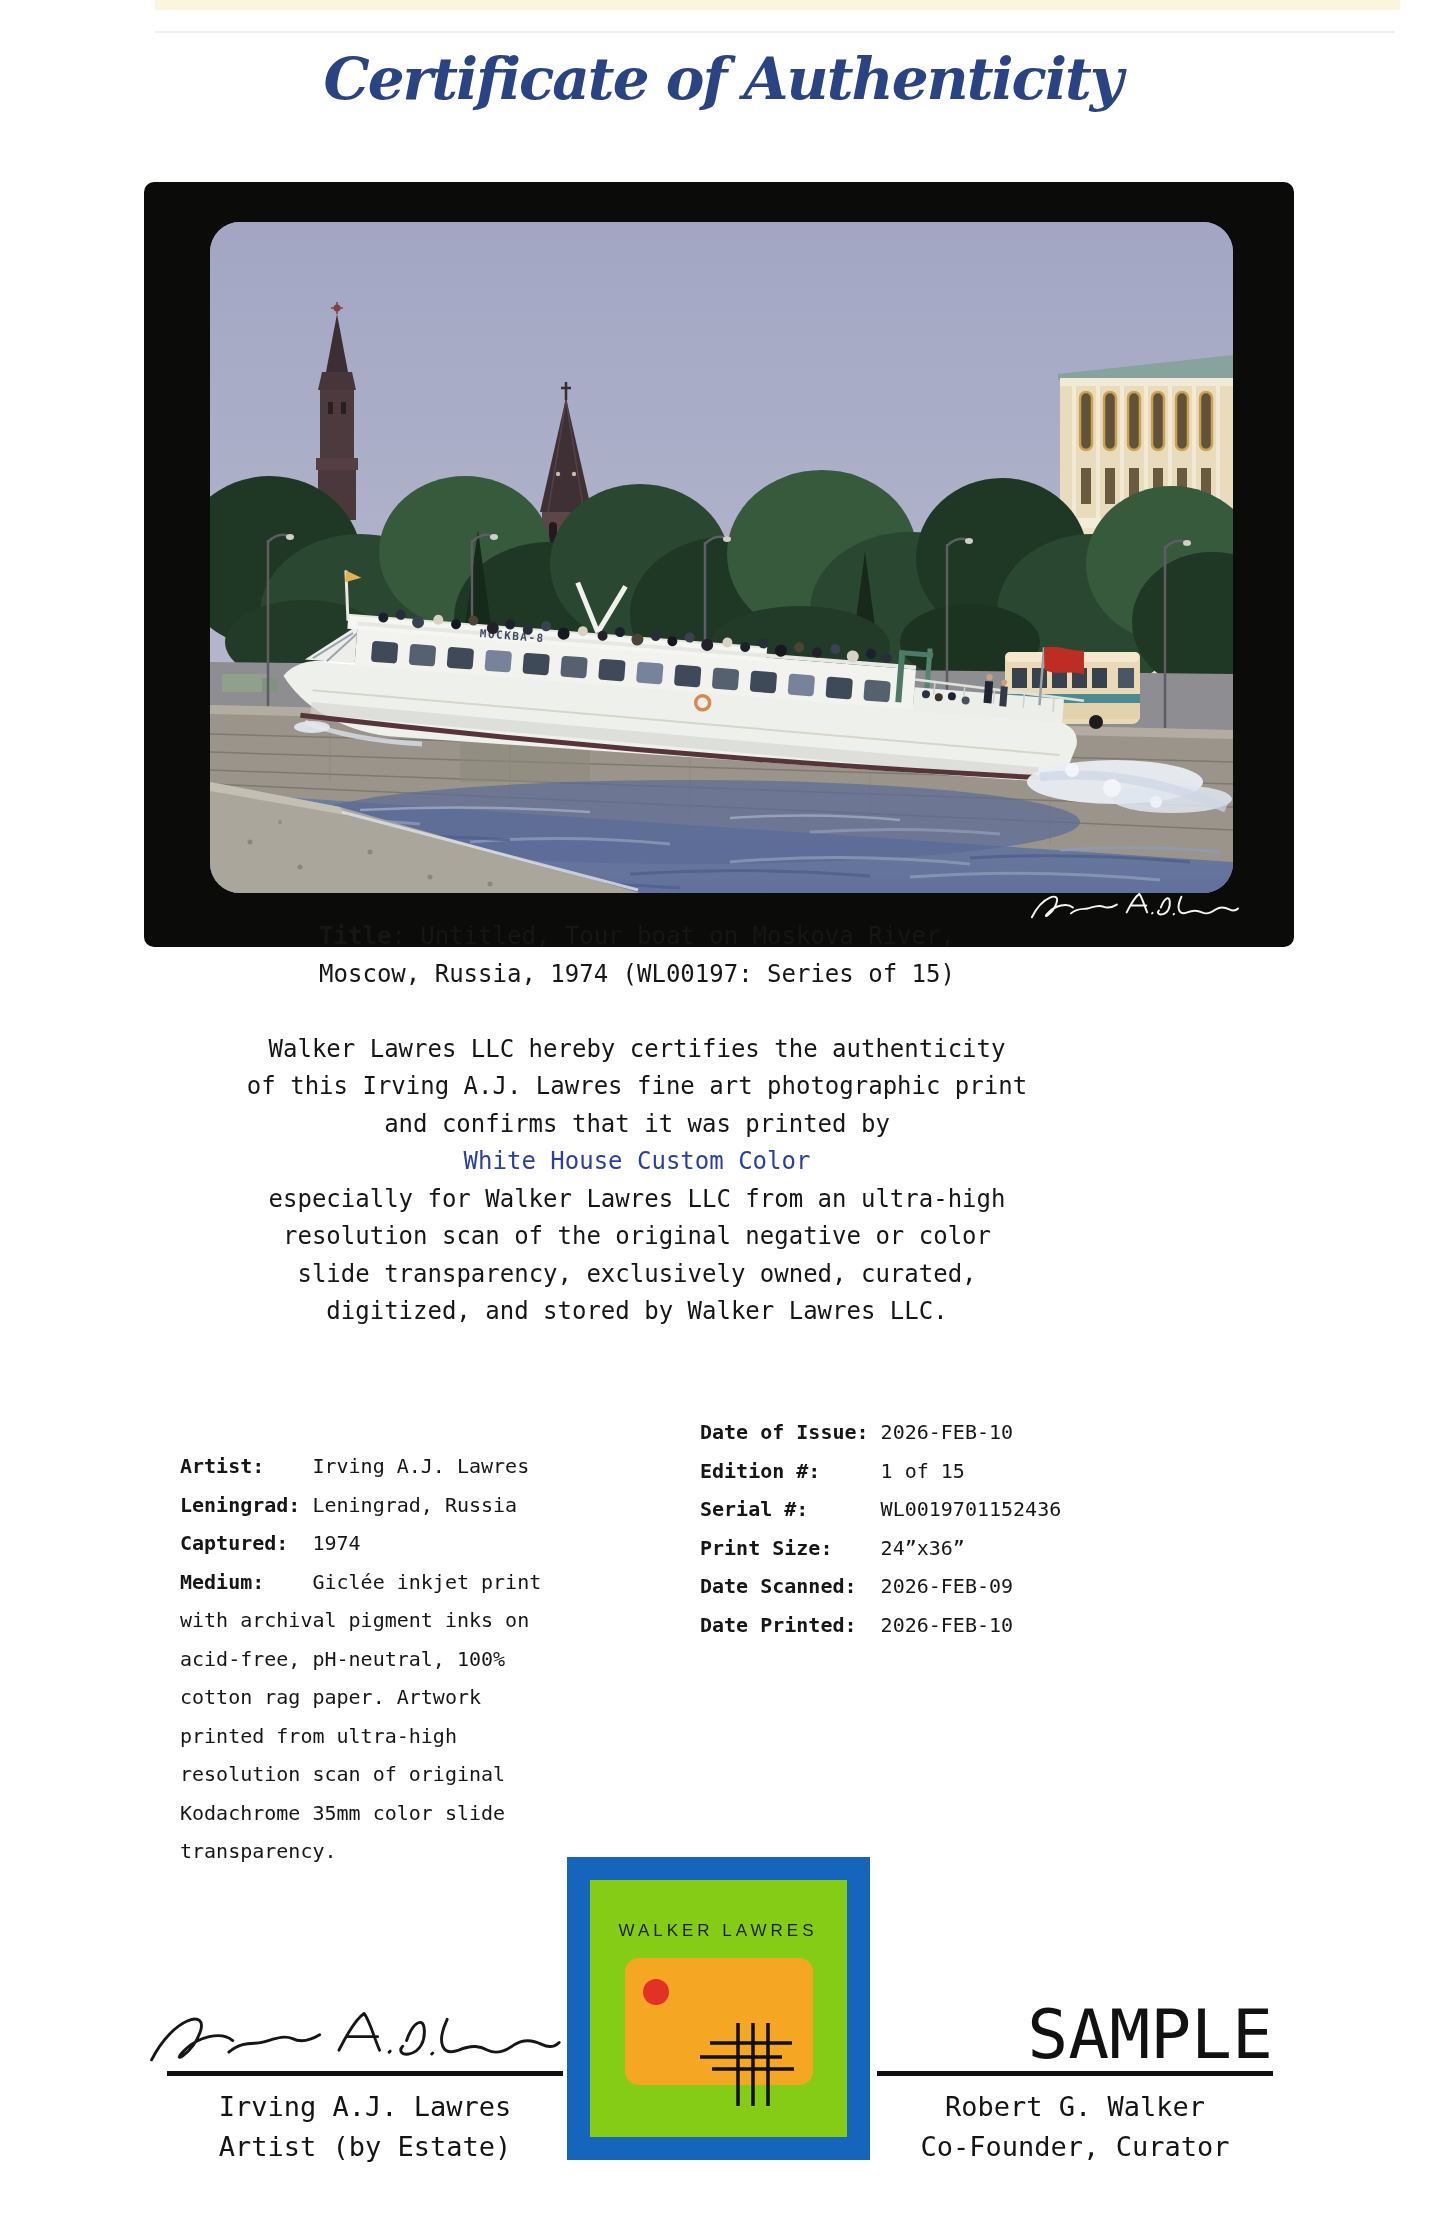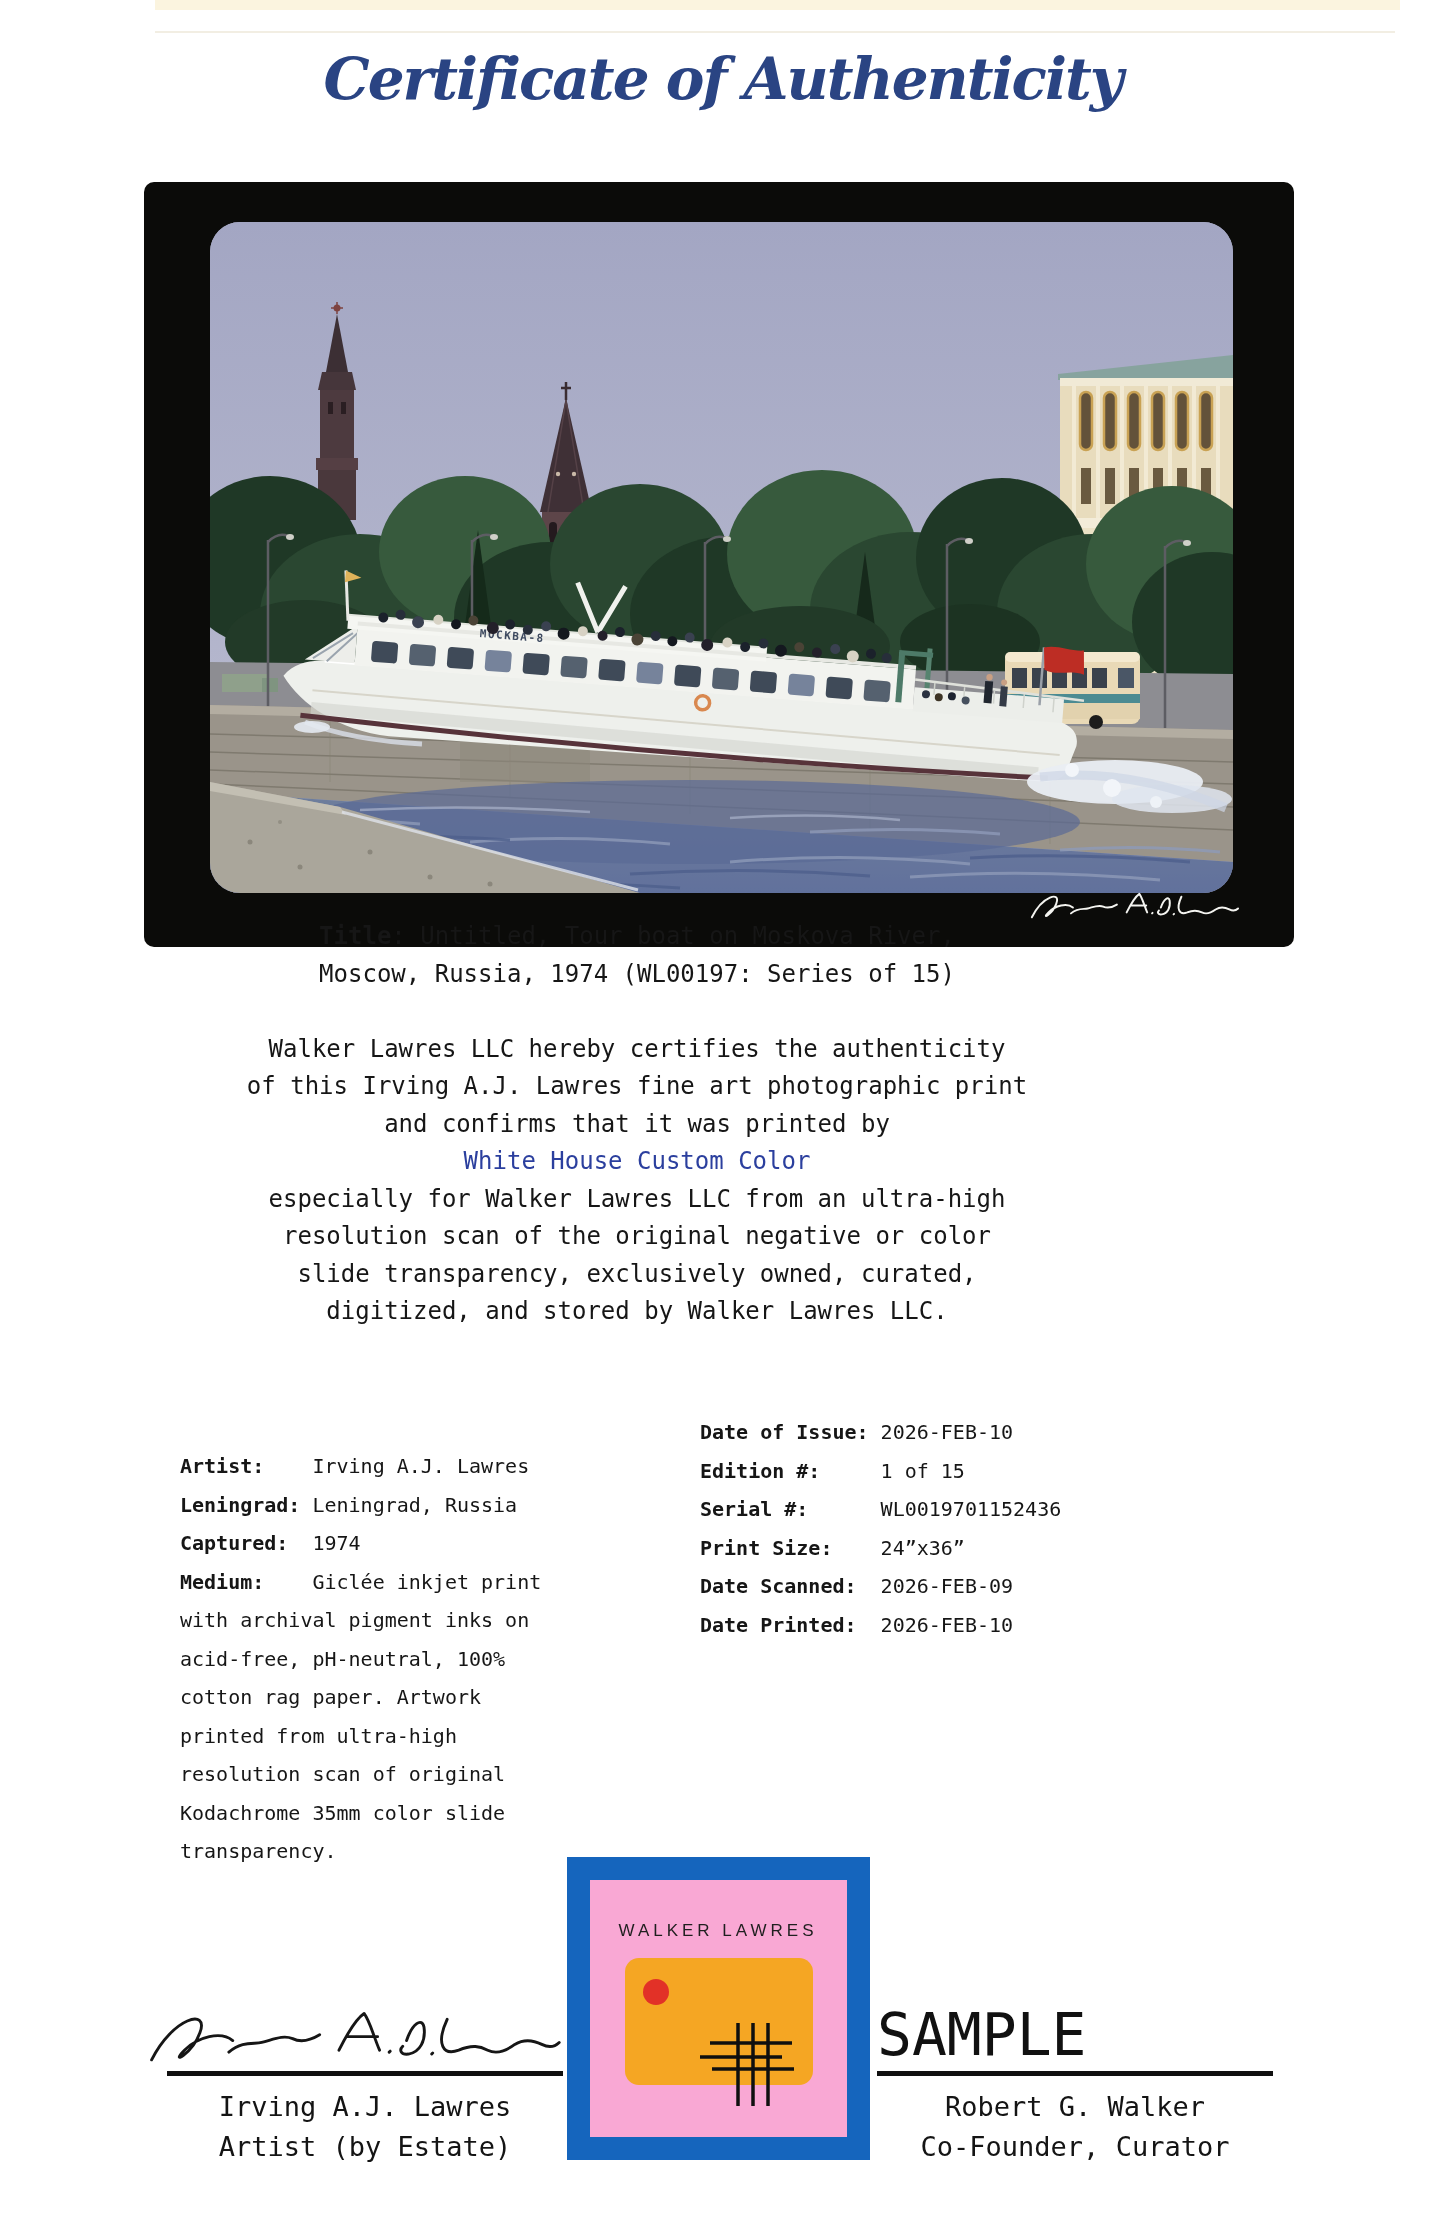--- a/index.html
+++ b/index.html
@@ -18,26 +18,26 @@
   .ct-line{font-size:24px;line-height:37.5px;white-space:pre;}
   .ct-spacer{height:37.5px;}
   .b{font-weight:bold;}
   .printer-line{color:#2b3f9e;}
   .col-left{left:180px;top:1447px;width:510px;}
   .col-right{left:700px;top:1413px;width:580px;}
   .dl-line{font-size:20px;line-height:38.5px;white-space:pre;}
   .dl-lbl{display:inline-block;width:11ch;font-weight:bold;}
   .dr-lbl{display:inline-block;width:15ch;font-weight:bold;}
   .logo-box{left:567px;top:1857px;width:303px;height:303px;border:23px solid #1565bd;
-        background:#f9a8d4;box-sizing:border-box;}
+        background:#84cc16;box-sizing:border-box;}
   .sig-left{left:140px;top:1998px;width:425px;height:87px;}
   .sig-line{height:5px;background:#101010;}
   .line-left{left:167px;top:2071px;width:396px;}
   .line-right{left:877px;top:2071px;width:396px;}
-  .sample{left:877px;top:2002px;width:396px;text-align:left;font-size:58px;line-height:66px;color:#111;}
+  .sample{left:877px;top:2002px;width:396px;text-align:right;font-size:68px;line-height:66px;color:#111;}
   .sig-name{width:396px;text-align:center;font-size:27px;line-height:40px;color:#141414;}
   .name-left{left:167px;top:2087px;}
   .name-right{left:877px;top:2087px;}
 </style>
 </head>
 <body>
 
 <svg width="0" height="0" style="position:absolute">
   <defs>
     <path id="sig-path" d="M12,64 C34,20 72,10 62,36 C54,58 30,70 46,54 C60,40 84,34 96,44

